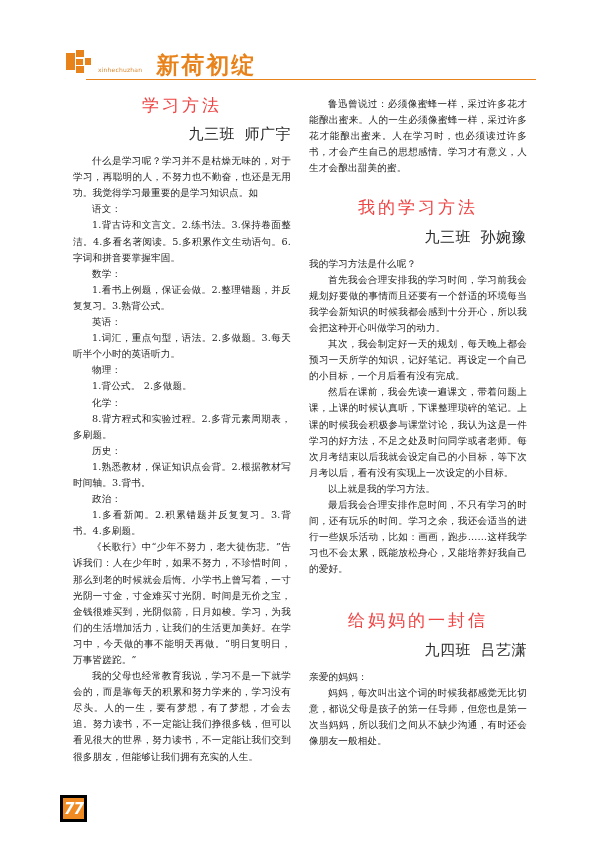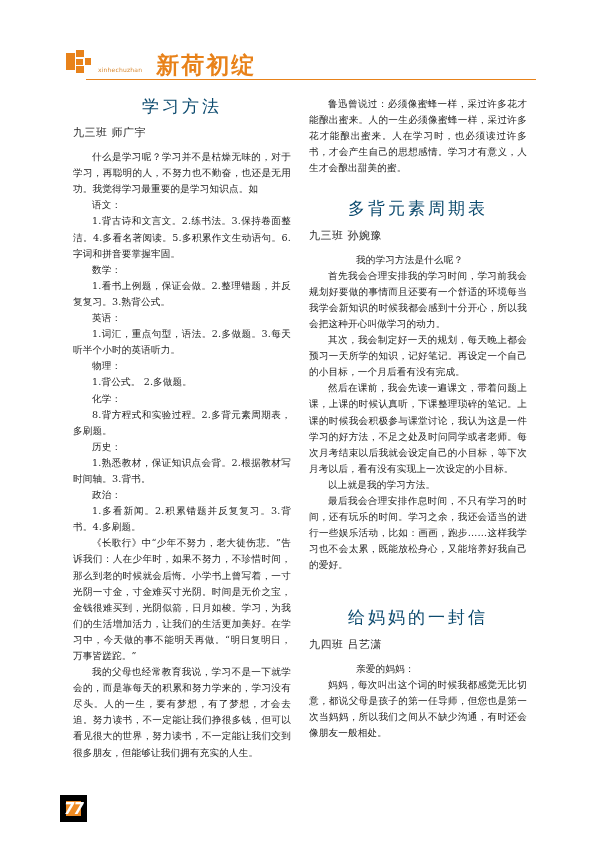--- a/index.html
+++ b/index.html
@@ -93,59 +93,60 @@
     position: absolute;
     top: 0;
     width: 218px;
   }
   .col-left  { left: 73px; }
   .col-right { left: 309px; }
 
   
   .article-title {
     text-align: center;
-    font-family: Liberation Serif, serif;
+    font-family: Liberation Mono, monospace;
     font-size: 17px;
     font-weight: normal;
     letter-spacing: 3px;
-    color: #0c4a6e;
+    color: #ef4444;
     margin: 0 0 7px 0;
     line-height: 1.3;
   }
   .article-byline {
-    text-align: left;
-    font-size: 11px;
+    text-align: right;
+    font-size: 15px;
     letter-spacing: 0.5px;
     color: #2b2b2b;
     margin: 0 0 9px 0;
+    font-family: Liberation Mono, monospace;
   }
   .article-spacer-top { height: 22px; }
   .article-spacer-top-lg { height: 34px; }
 
   p.body {
     margin: 0;
     font-size: 9.6px;
     line-height: 16.1px;
     text-align: justify;
     text-justify: inter-ideograph;
     text-indent: 19px;
     color: #232323;
     letter-spacing: 0.15px;
   }
-  p.body.noindent { text-indent: 0; margin-left: 47px; }
+  p.body.noindent { text-indent: 0; }
 
   
   .page-number {
     position: absolute;
     left: 60px;
     top: 795px;
     width: 27px;
     height: 27px;
     background: #ef8b22;
-    border: 6px solid #000000;
+    border: 3px solid #000000;
     box-sizing: border-box;
     color: #ffffff;
     font-family: "DejaVu Sans", "Liberation Sans", sans-serif;
     font-size: 15px;
     font-weight: bold;
     font-style: italic;
     display: flex;
     align-items: center;
     justify-content: center;
     letter-spacing: -1px;
@@ -197,21 +198,21 @@
       <p class="body">我的父母也经常教育我说，学习不是一下就学会的，而是靠每天的积累和努力学来的，学习没有尽头。人的一生，要有梦想，有了梦想，才会去追。努力读书，不一定能让我们挣很多钱，但可以看见很大的世界，努力读书，不一定能让我们交到很多朋友，但能够让我们拥有充实的人生。</p>
 
     </div>
 
     <div class="col col-right">
 
       <p class="body">鲁迅曾说过：必须像蜜蜂一样，采过许多花才能酿出蜜来。人的一生必须像蜜蜂一样，采过许多花才能酿出蜜来。人在学习时，也必须读过许多书，才会产生自己的思想感情。学习才有意义，人生才会酿出甜美的蜜。</p>
 
       <div class="article-spacer-top"></div>
 
-      <h2 class="article-title">多背元素周期表</h2>
+      <h2 class="article-title">我的学习方法</h2>
       <div class="article-byline">九三班 孙婉豫</div>
 
       <p class="body noindent">我的学习方法是什么呢？</p>
       <p class="body">首先我会合理安排我的学习时间，学习前我会规划好要做的事情而且还要有一个舒适的环境每当我学会新知识的时候我都会感到十分开心，所以我会把这种开心叫做学习的动力。</p>
       <p class="body">其次，我会制定好一天的规划，每天晚上都会预习一天所学的知识，记好笔记。再设定一个自己的小目标，一个月后看有没有完成。</p>
       <p class="body">然后在课前，我会先读一遍课文，带着问题上课，上课的时候认真听，下课整理琐碎的笔记。上课的时候我会积极参与课堂讨论，我认为这是一件学习的好方法，不足之处及时问同学或者老师。每次月考结束以后我就会设定自己的小目标，等下次月考以后，看有没有实现上一次设定的小目标。</p>
       <p class="body">以上就是我的学习方法。</p>
       <p class="body">最后我会合理安排作息时间，不只有学习的时间，还有玩乐的时间。学习之余，我还会适当的进行一些娱乐活动，比如：画画，跑步……这样我学习也不会太累，既能放松身心，又能培养好我自己的爱好。</p>
 
       <div class="article-spacer-top-lg"></div>

